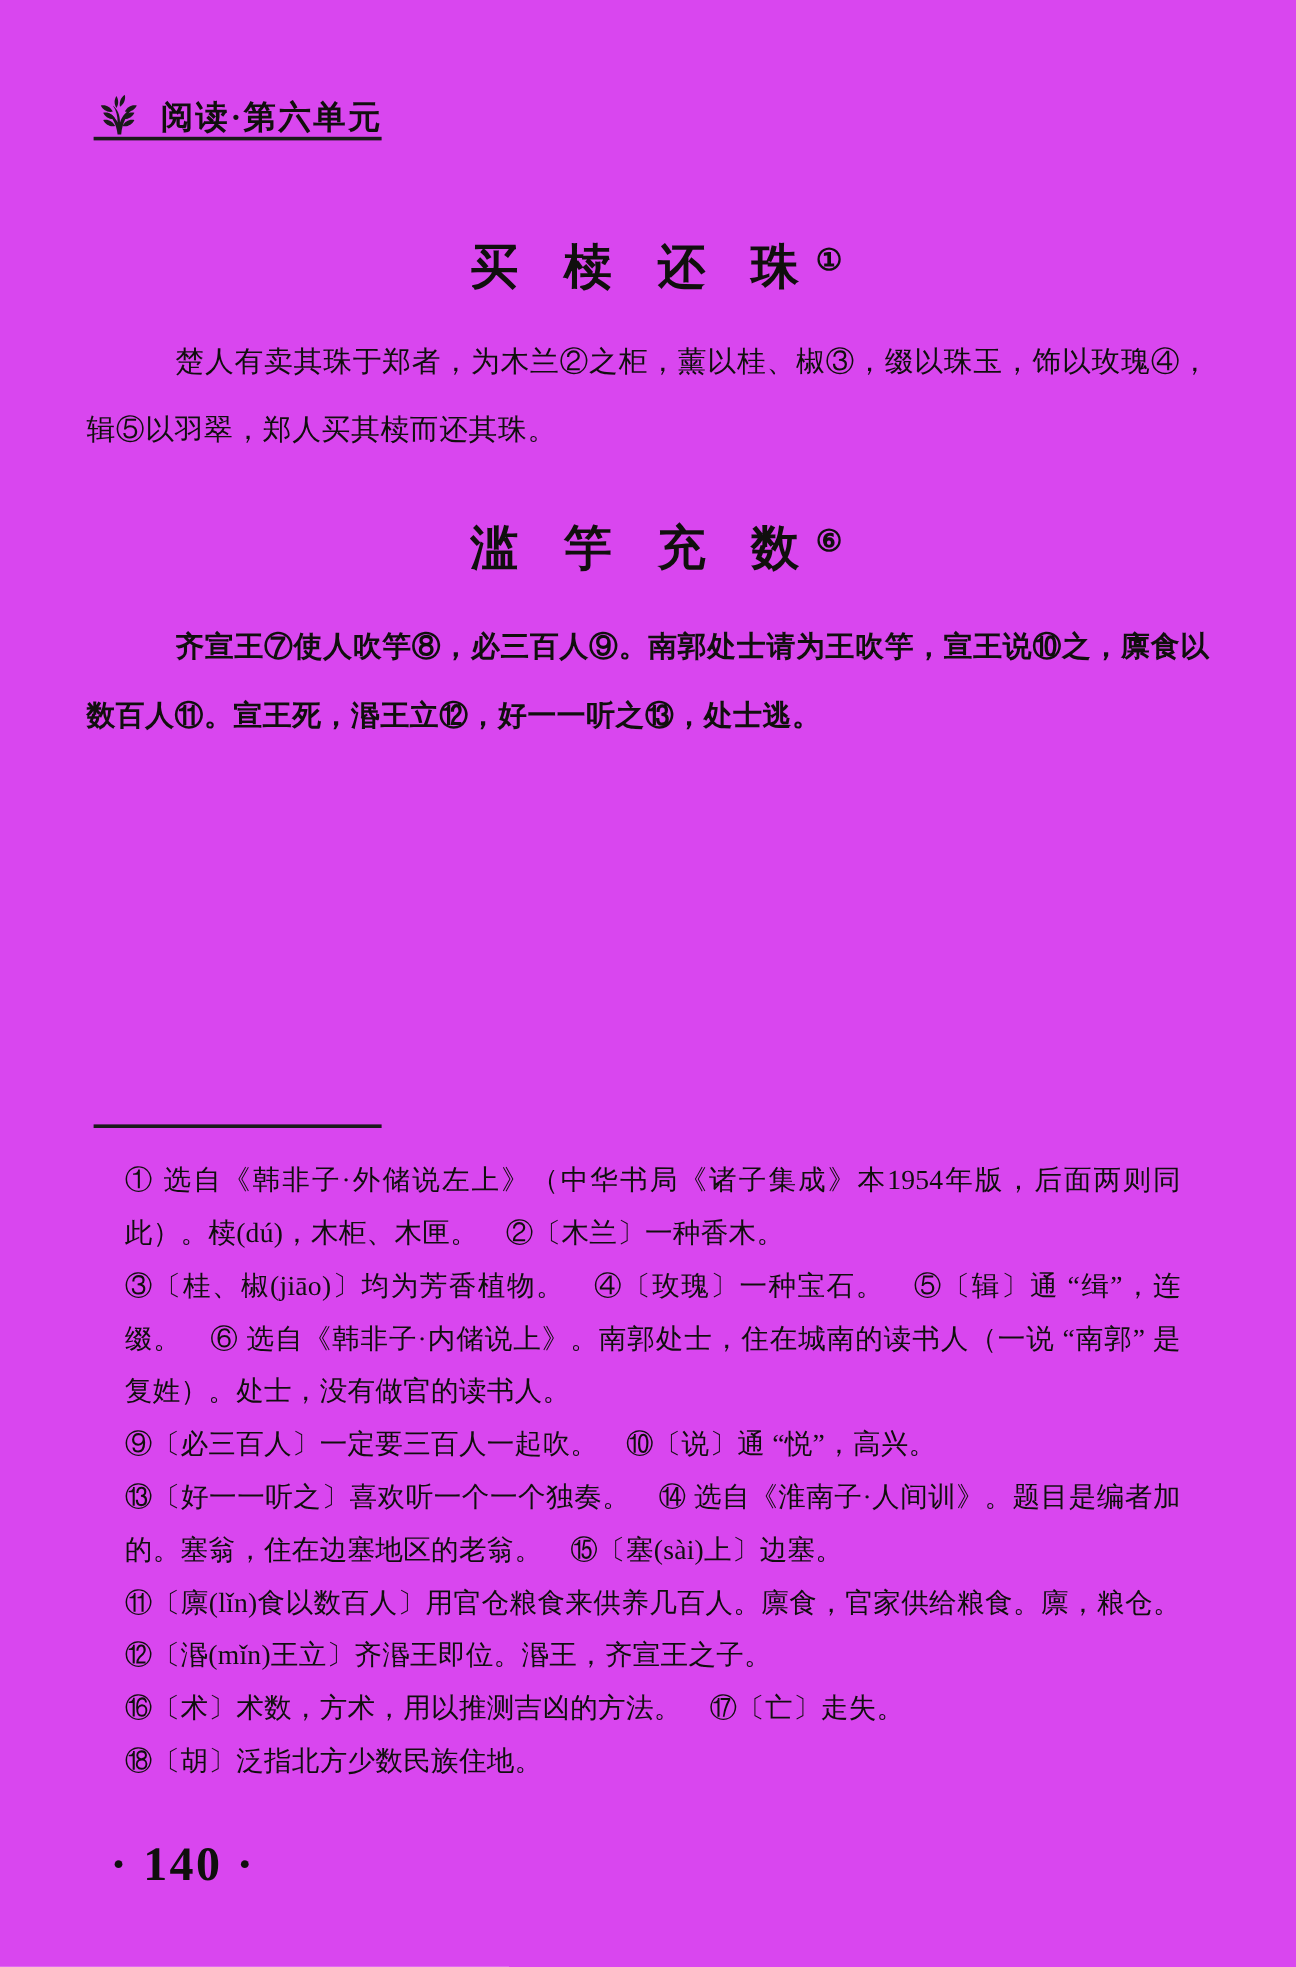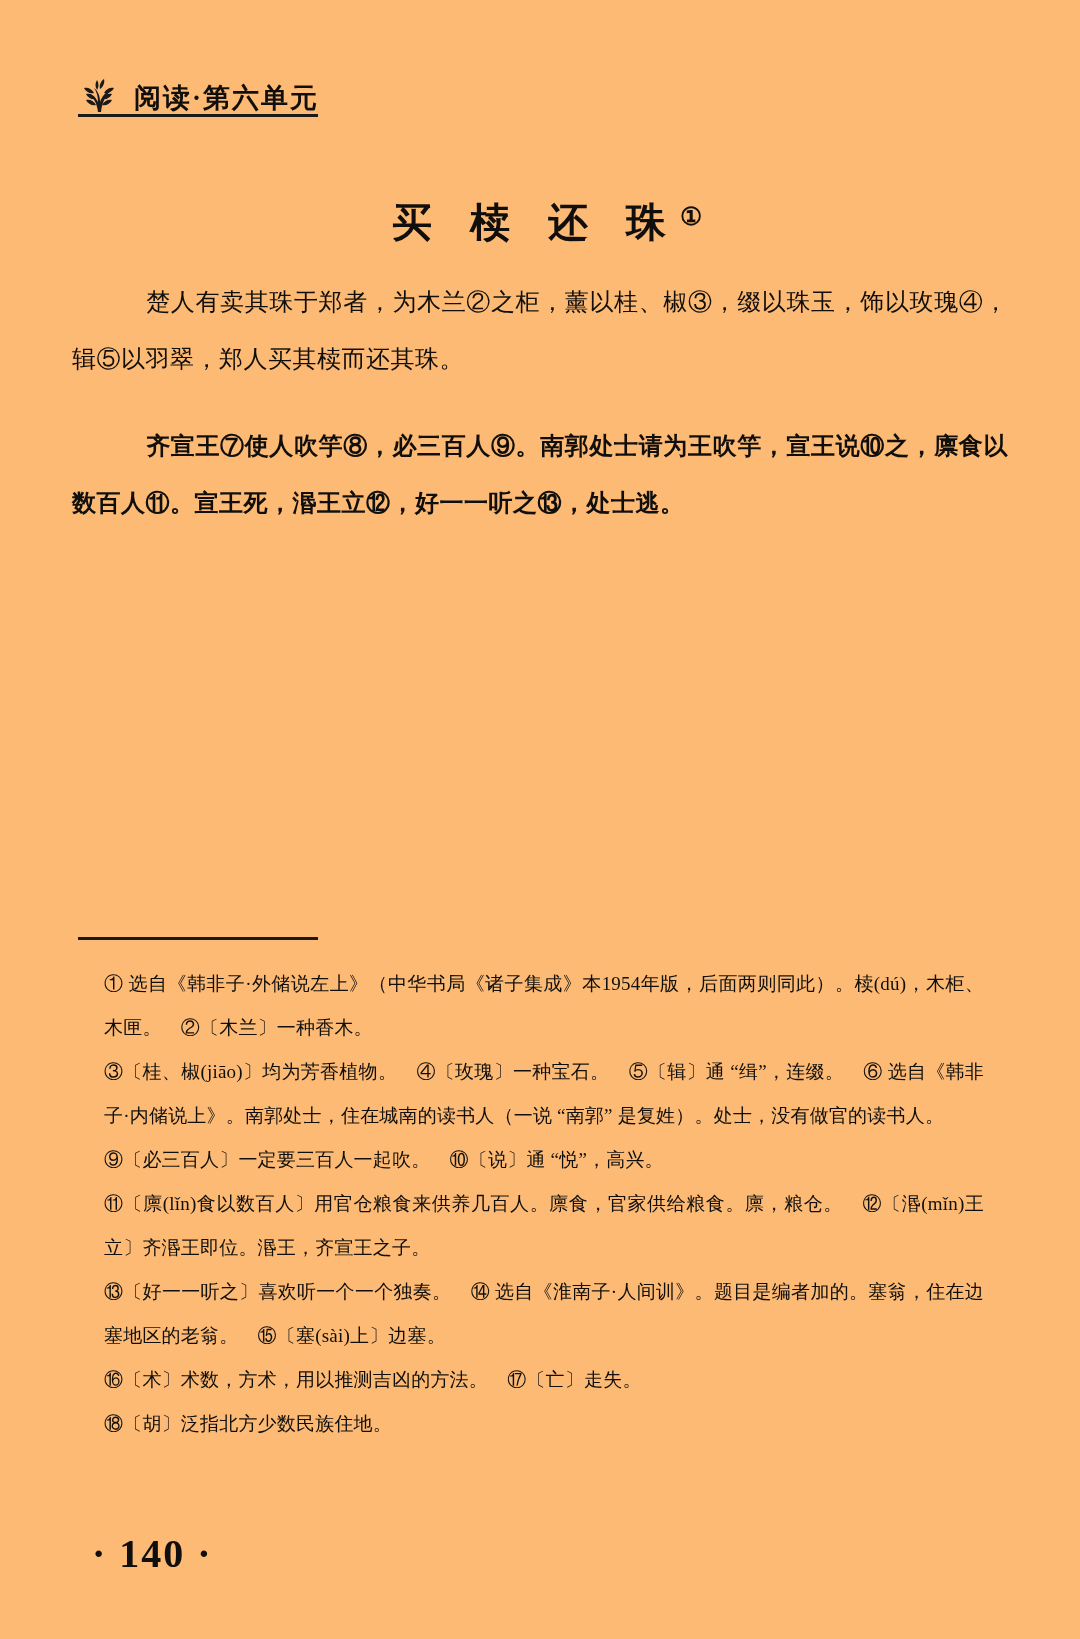--- a/index.html
+++ b/index.html
@@ -12,21 +12,21 @@
     height: 1639px;
     position: relative;
     font-family: "Liberation Serif", "DejaVu Serif", serif;
     color: #100f0d;
     overflow: hidden;
   }
 
   .page {
     position: absolute;
     inset: 0;
-    background: #fdba74;
+    background: #d946ef;
   }
 
   
   .header {
     position: absolute;
     left: 78px;
     top: 62px;
     width: 260px;
     height: 56px;
     display: flex;
@@ -107,21 +107,21 @@
     top: 937px;
     width: 240px;
     height: 3px;
     background: #1a1a1a;
   }
   .footnotes {
     position: absolute;
     left: 104px;
     top: 962px;
     width: 880px;
-    font-size: 19px;
+    font-size: 23px;
     line-height: 44px;
     text-align: justify;
     letter-spacing: 0.2px;
   }
   .footnotes p {
     margin: 0;
     text-indent: 0;
   }
 
   
@@ -158,31 +158,32 @@
     </span>
     <span class="header-title">阅读·第六单元</span>
   </div>
   <div class="header-rule"></div>
 
   <div class="content">
 
     <h2 class="story-title title-1"><span>买 椟 还 珠</span><span class="sup note">①</span></h2>
     <p class="passage p-1"><span class="indent"></span><span>楚人有卖其珠于郑者，为木兰②之柜，薰以桂、椒③，缀以珠玉，饰以玫瑰④，辑⑤以羽翠，郑人买其椟而还其珠。</span></p>
 
+    <h2 class="story-title title-2"><span>滥 竽 充 数</span><span class="sup note">⑥</span></h2>
     <p class="passage p-2"><span class="indent"></span><span>齐宣王⑦使人吹竽⑧，必三百人⑨。南郭处士请为王吹竽，宣王说⑩之，廪食以数百人⑪。宣王死，湣王立⑫，好一一听之⑬，处士逃。</span></p>
 
 
   </div>
 
   <div class="footnote-rule"></div>
   <div class="footnotes">
     <p>① 选自《韩非子·外储说左上》（中华书局《诸子集成》本1954年版，后面两则同此）。椟(dú)，木柜、木匣。　②〔木兰〕一种香木。</p>
     <p>③〔桂、椒(jiāo)〕均为芳香植物。　④〔玫瑰〕一种宝石。　⑤〔辑〕通 “缉”，连缀。　⑥ 选自《韩非子·内储说上》。南郭处士，住在城南的读书人（一说 “南郭” 是复姓）。处士，没有做官的读书人。</p>
     <p>⑨〔必三百人〕一定要三百人一起吹。　⑩〔说〕通 “悦”，高兴。</p>
+    <p>⑬〔好一一听之〕喜欢听一个一个独奏。　⑭ 选自《淮南子·人间训》。题目是编者加的。塞翁，住在边塞地区的老翁。　⑮〔塞(sài)上〕边塞。</p>
     <p>⑪〔廪(lǐn)食以数百人〕用官仓粮食来供养几百人。廪食，官家供给粮食。廪，粮仓。　⑫〔湣(mǐn)王立〕齐湣王即位。湣王，齐宣王之子。</p>
-    <p>⑬〔好一一听之〕喜欢听一个一个独奏。　⑭ 选自《淮南子·人间训》。题目是编者加的。塞翁，住在边塞地区的老翁。　⑮〔塞(sài)上〕边塞。</p>
     <p>⑯〔术〕术数，方术，用以推测吉凶的方法。　⑰〔亡〕走失。</p>
     <p>⑱〔胡〕泛指北方少数民族住地。</p>
   </div>
 
   <div class="page-number">· 140 ·</div>
 
 </div>
 
 </body></html>

